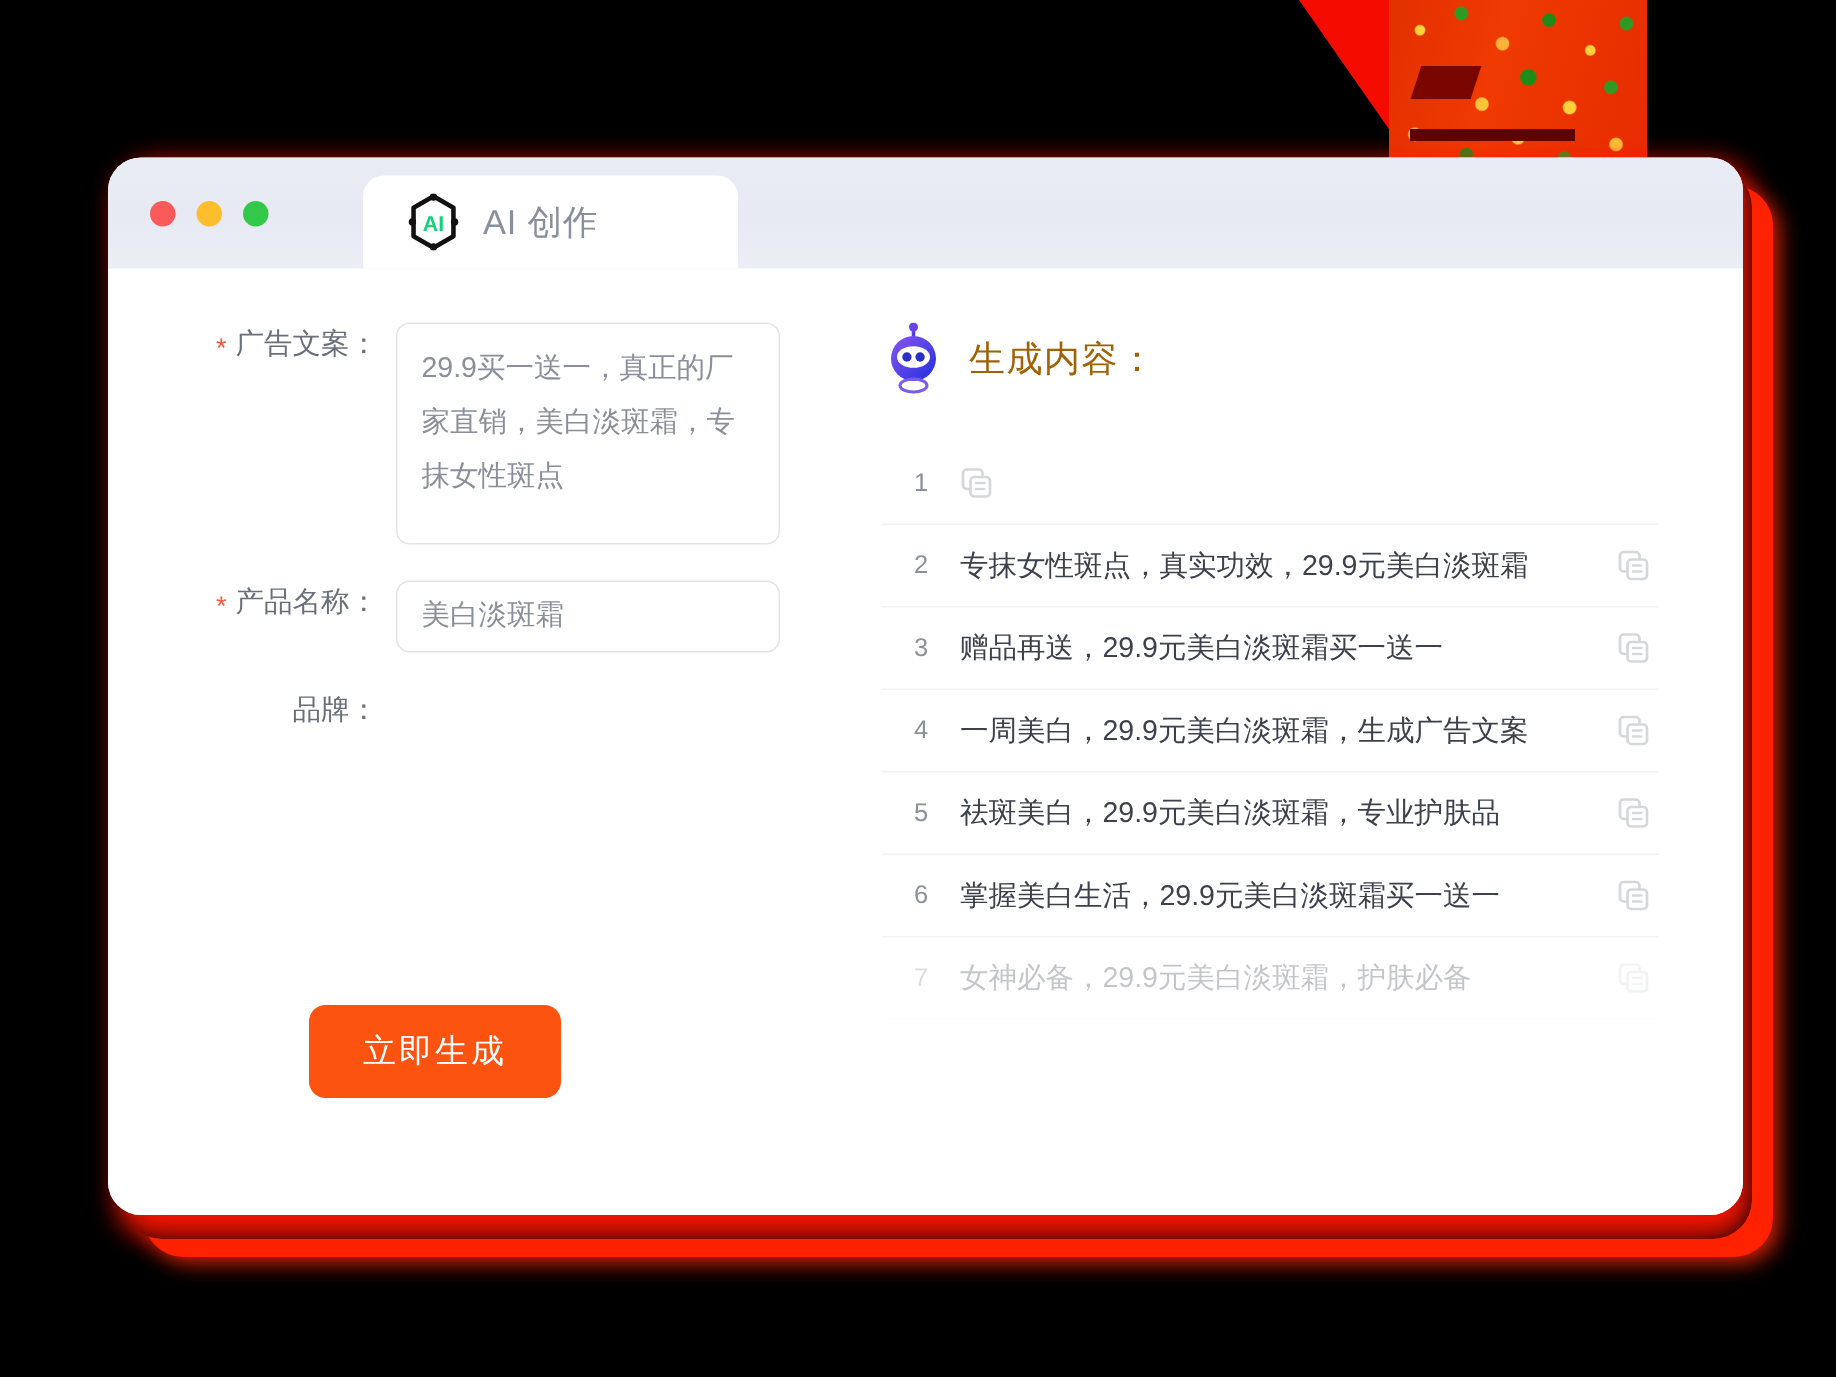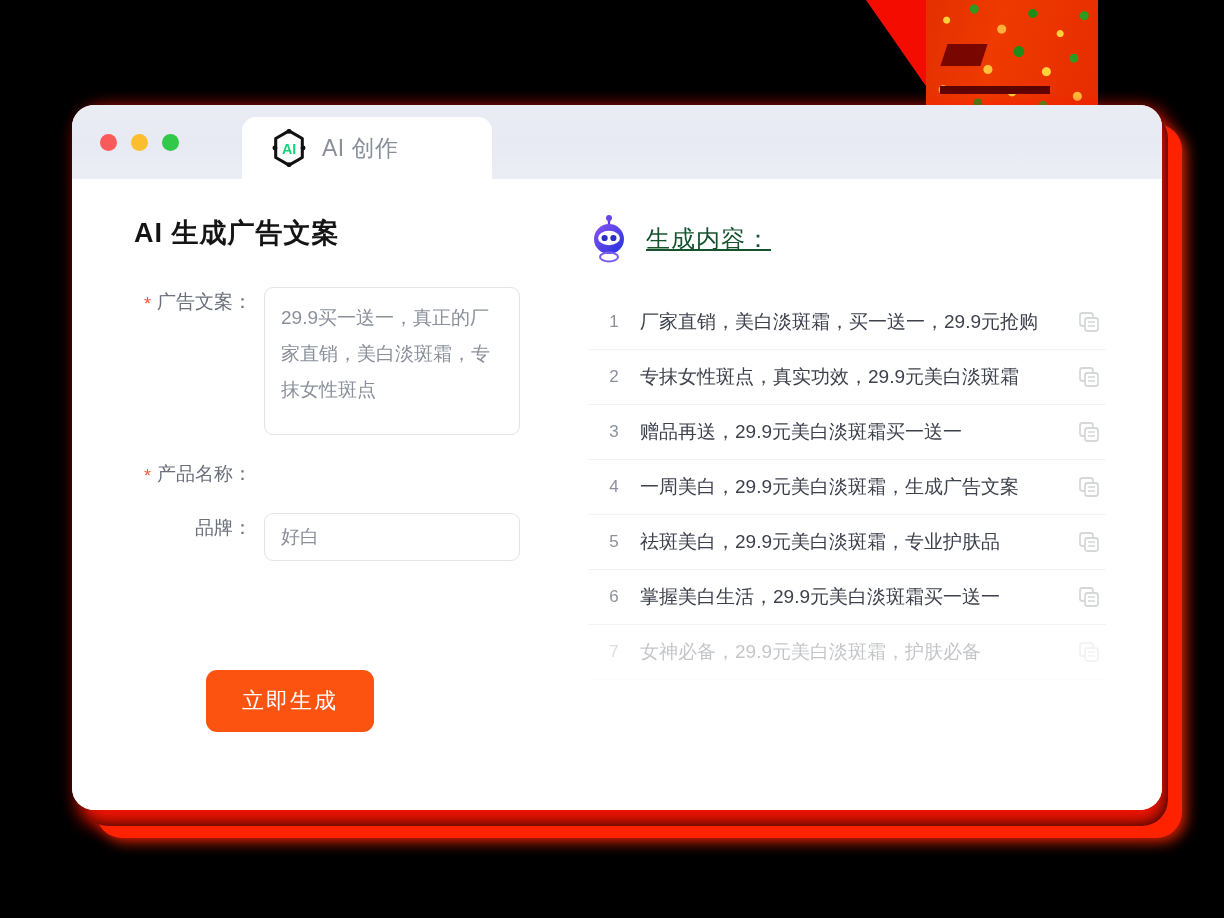--- a/index.html
+++ b/index.html
@@ -206,21 +206,21 @@
 
   
   .right {
     flex: 1;
     padding-left: 16px;
     padding-right: 56px;
     position: relative;
   }
   .right-head { display: flex; align-items: center; gap: 16px; margin-bottom: 32px; }
   .robot { width: 42px; height: 48px; flex: none; }
-  .right-title { font-size: 24px; color: #14532d; letter-spacing: 1px; text-decoration: underline; }
+  .right-title { font-size: 24px; color: #a16207; letter-spacing: 1px; }
 
   .result-card {
     position: relative;
     height: 434px;
     overflow: hidden;
     border-radius: 4px;
   }
   .result-header {
     height: 56px;
     background: linear-gradient(90deg, #f3f6fc 0%, #f5f7fb 60%, #f7f8fb 100%);
@@ -295,43 +295,42 @@
           <circle cx="34.8" cy="20" r="2.6" fill="#111111"></circle>
           <text x="20" y="26" text-anchor="middle" font-family="'Liberation Sans', sans-serif" font-size="15" font-weight="bold" fill="#19d07a">AI</text>
         </svg>
         <span class="tab-label">AI 创作</span>
       </div>
     </div>
 
     <div class="body">
 
       <div class="left">
-        <div class="page-title">AI 生成广告文案</div>
 
         <div class="field">
           <div class="field-label">
             <span class="req">*</span>
             <span>广告文案：</span>
           </div>
           <div class="ctrl-textarea">29.9买一送一，真正的厂家直销，美白淡斑霜，专抹女性斑点</div>
         </div>
 
         <div class="field">
           <div class="field-label">
             <span class="req">*</span>
             <span>产品名称：</span>
           </div>
+          <div class="ctrl-input">美白淡斑霜</div>
         </div>
 
         <div class="field">
           <div class="field-label no-req">
             
             <span>品牌：</span>
           </div>
-          <div class="ctrl-input">好白</div>
         </div>
 
         <button class="generate-btn">立即生成</button>
       </div>
 
       <div class="right">
         <div class="right-head">
           <svg class="robot" viewBox="0 0 42 48">
             <defs>
               <linearGradient id="rg" x1="0" y1="0" x2="1" y2="1">
@@ -349,21 +348,20 @@
           </svg>
           <span class="right-title">生成内容：</span>
         </div>
 
         <div class="result-card">
 
           <div class="rows">
 
             <div class="row">
               <span class="row-num">1</span>
-              <span class="row-text">厂家直销，美白淡斑霜，买一送一，29.9元抢购</span>
               <svg class="copy-icon" viewBox="0 0 22 22">
                 <rect x="2" y="2" width="13" height="13" rx="2.5" fill="none" stroke="#4a4f5c" stroke-width="1.8"></rect>
                 <rect x="7" y="7" width="13" height="13" rx="2.5" fill="#ffffff" stroke="#4a4f5c" stroke-width="1.8"></rect>
                 <line x1="10" y1="11" x2="17" y2="11" stroke="#4a4f5c" stroke-width="1.6"></line>
                 <line x1="10" y1="15" x2="17" y2="15" stroke="#4a4f5c" stroke-width="1.6"></line>
               </svg>
             </div>
 
             <div class="row">
               <span class="row-num">2</span>

